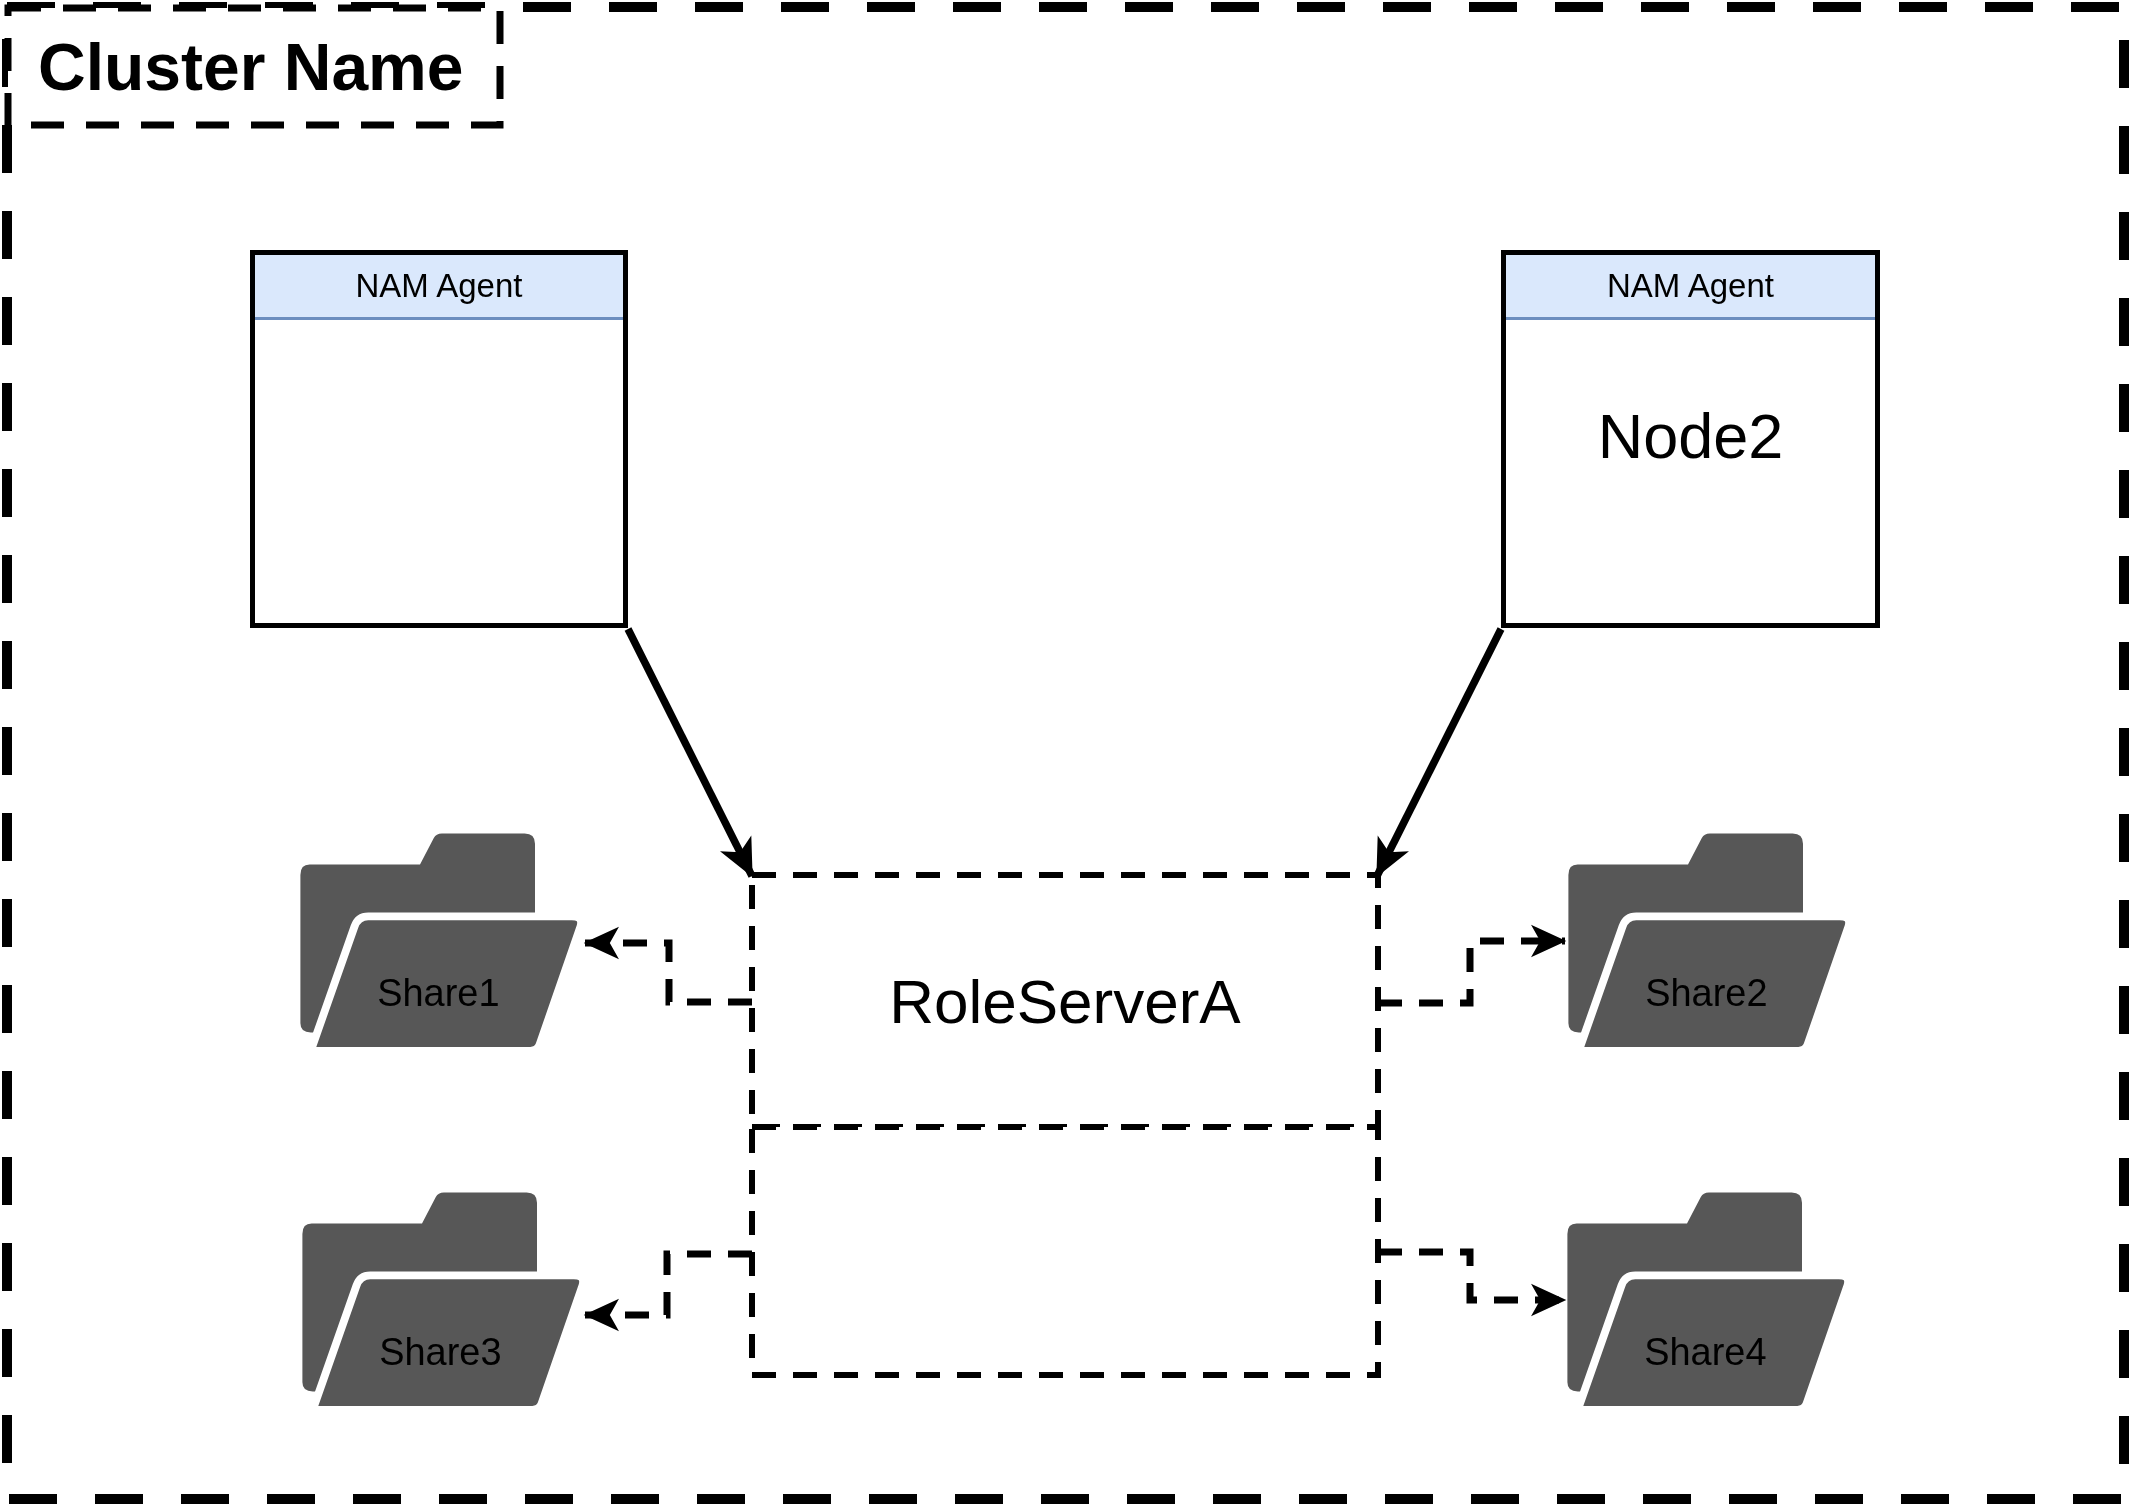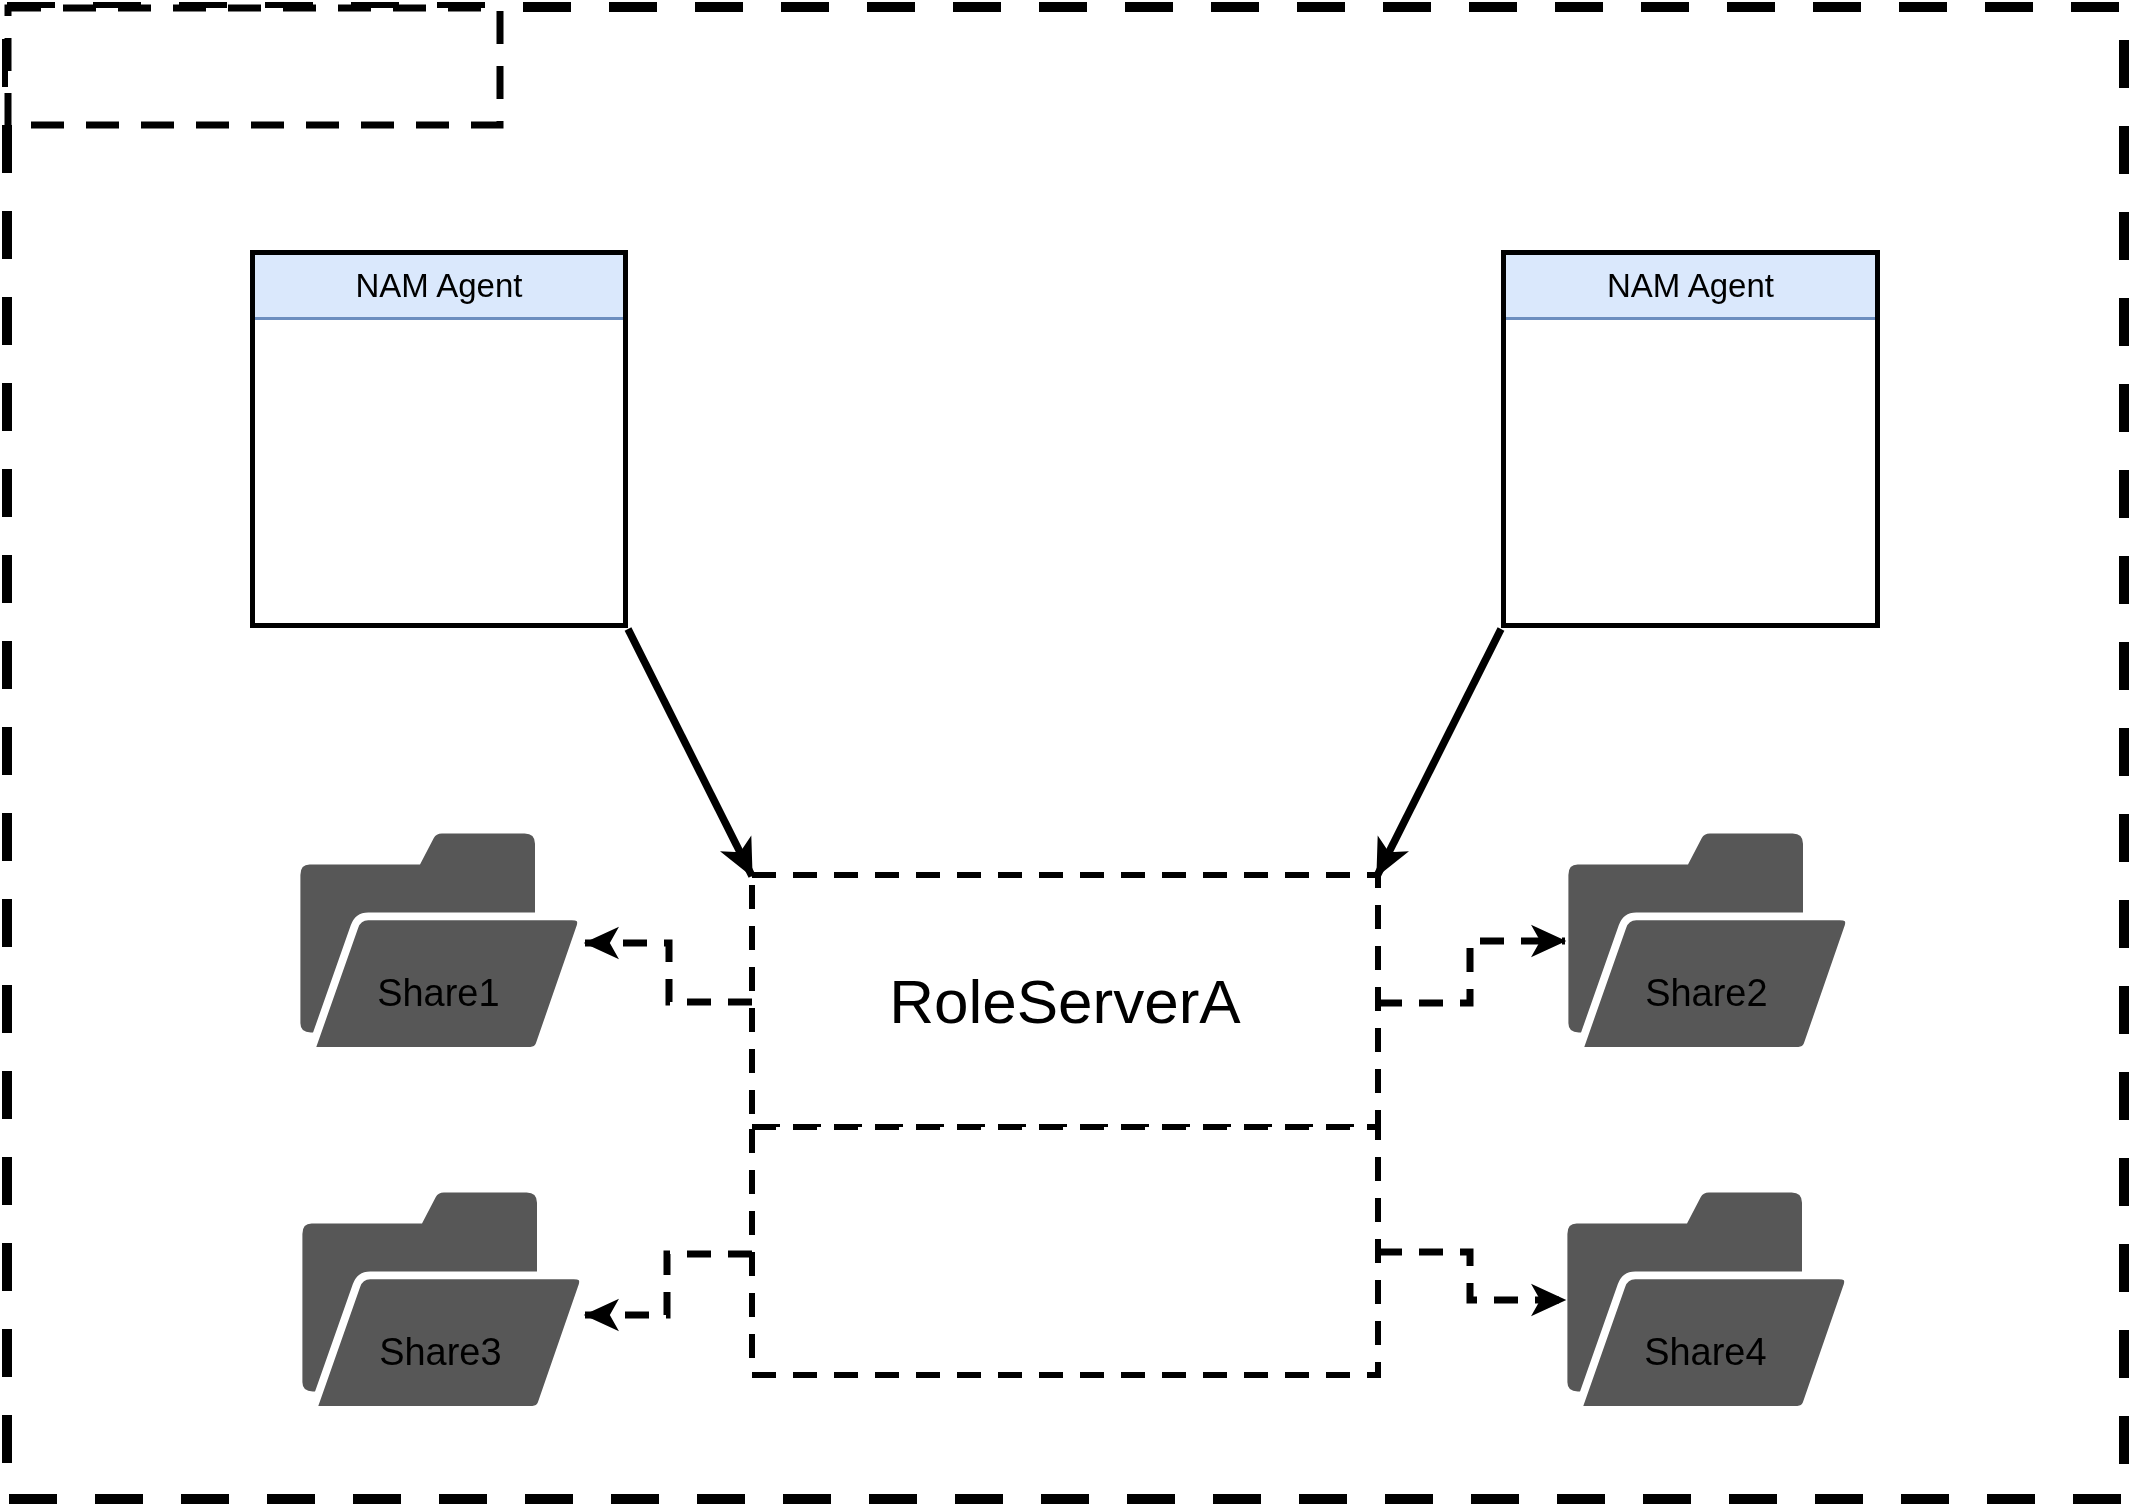--- a/index.html
+++ b/index.html
@@ -105,24 +105,28 @@
       <text x="68" y="80" font-size="16.5" text-anchor="middle" fill="#000000">Share3</text>
     </g>
 
     <g transform="translate(1549,1181) scale(2.3)">
       <path d="M12 18.5 L60 18.5 L66 7 Q67 5 69.5 5 L105.5 5 Q110 5 110 9.5 L110 87.5 Q110 91.5 105.5 91.5 L12.5 91.5 Q8 91.5 8 87.5 L8 23 Q8 18.5 12 18.5 Z" fill="#575757"></path>
       <path d="M12.5 99.5 L31.5 45.5 Q33 41 37.5 41 L126 41 Q131 41 129.8 45.3 L112 96.8 Q111 99.5 108 99.5 Z" stroke="#ffffff" stroke-width="3.4" stroke-linejoin="round" fill="#575757"></path>
       <text x="68" y="80" font-size="16.5" text-anchor="middle" fill="#000000">Share4</text>
     </g>
   </svg>
 
+  <div class="overlay cluster-label">Cluster Name</div>
 
   <div class="overlay node-box n1">
     <div class="node-header" style="background-color: rgb(218, 232, 252); border-bottom-color: rgb(108, 142, 191);">NAM Agent</div>
   </div>
 
   <div class="overlay node-box n2">
     <div class="node-header" style="background-color: rgb(218, 232, 252); border-bottom-color: rgb(108, 142, 191);">NAM Agent</div>
+    <div class="node-body">
+      <span>Node2</span>
+    </div>
   </div>
 
   <div class="overlay role-label a">RoleServerA</div>
 
 </div>
 
 </body></html>

